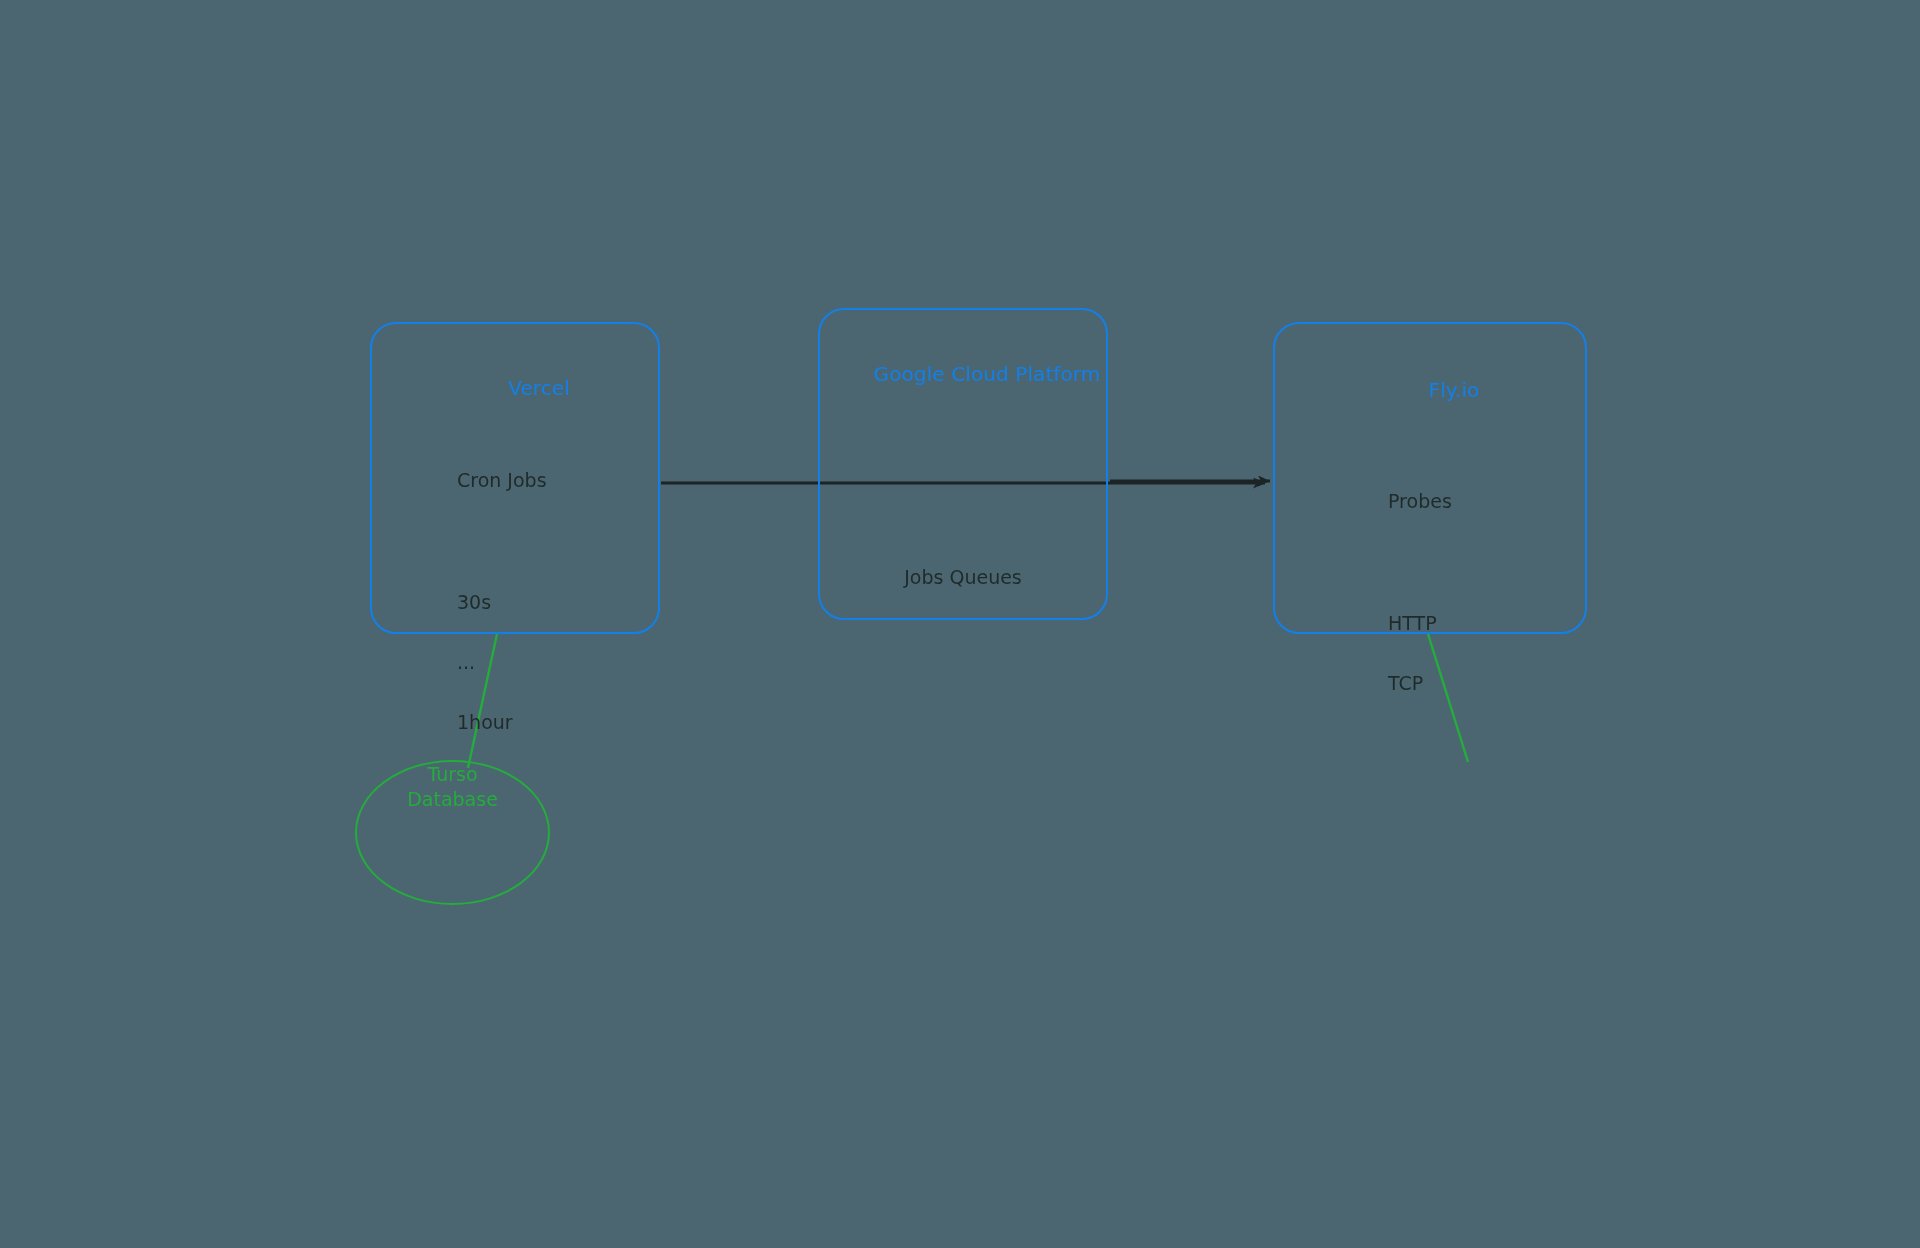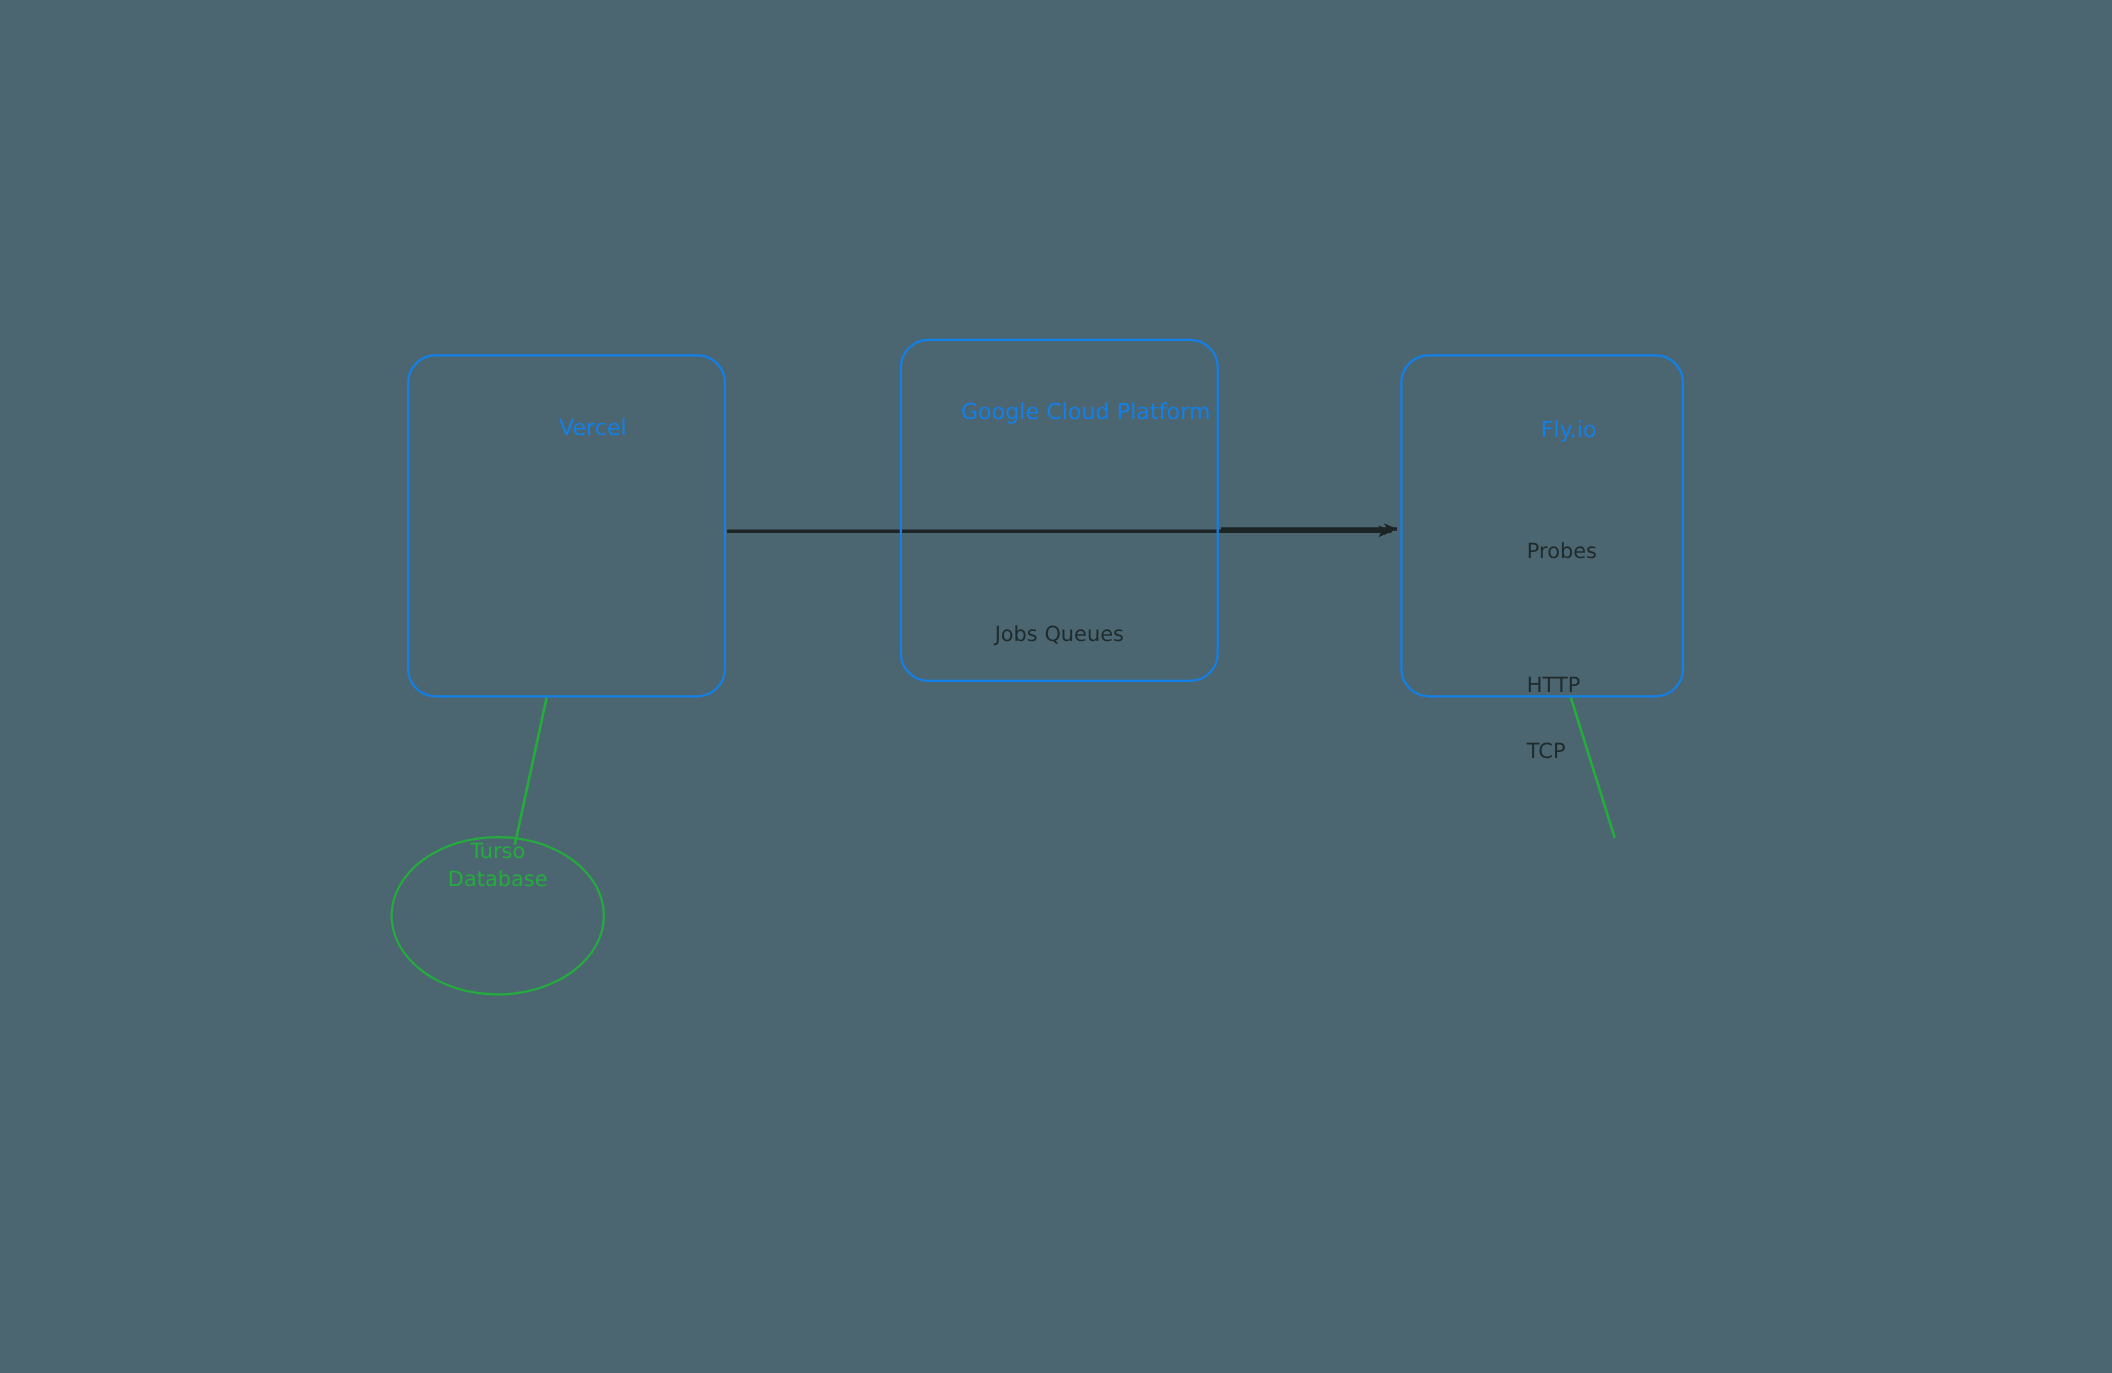--- a/index.html
+++ b/index.html
@@ -86,21 +86,21 @@
     color: #24ac3c;
     font-size: 19px;
     line-height: 25px;
     text-align: center;
     white-space: pre-line;
   }
 
   
   #box-vercel { left: 370px;  top: 322px; width: 290px; height: 312px; }
   #box-gcp    { left: 818px;  top: 308px; width: 290px; height: 312px; }
-  #box-fly    { left: 1273px; top: 322px; width: 258px; height: 312px; }
+  #box-fly    { left: 1273px; top: 322px; width: 314px; height: 312px; }
 
   #title-vercel { top: 52px; }
   #title-gcp    { top: 52px; }
   #title-fly    { top: 54px; }
 
   #body-vercel { left: 85px;  top: 107px; }
   #body-gcp    { left: 0;  right: 0; top: 218px; text-align: center; }
   #body-fly    { left: 113px; top: 128px; }
 
   #store-turso   { left: 355px;  top: 760px; width: 195px; height: 145px; }
@@ -122,20 +122,27 @@
 
     <line x1="1110" y1="481" x2="1270" y2="481" stroke="#1d2426" stroke-width="3.2" marker-end="url(#ah)"></line>
 
     <line x1="497" y1="634" x2="468" y2="768" stroke="#24ac3c" stroke-width="2.4"></line>
 
     <line x1="1428" y1="634" x2="1468" y2="762" stroke="#24ac3c" stroke-width="2.4"></line>
   </svg>
 
   <div class="svc-box" id="box-vercel">
     <div class="svc-title" id="title-vercel">Vercel</div>
+    <div class="svc-body" id="body-vercel">
+      <span class="lead">Cron Jobs</span>
+      <span class="spacer"></span>
+      <span class="line">30s</span>
+      <span class="line">...</span>
+      <span class="line">1hour</span>
+    </div>
   </div>
 
   <div class="svc-box" id="box-gcp">
     <div class="svc-title" id="title-gcp">Google Cloud Platform</div>
     <div class="svc-body" id="body-gcp">
       <span class="lead">Jobs Queues</span>
     </div>
   </div>
 
   <div class="svc-box" id="box-fly">

